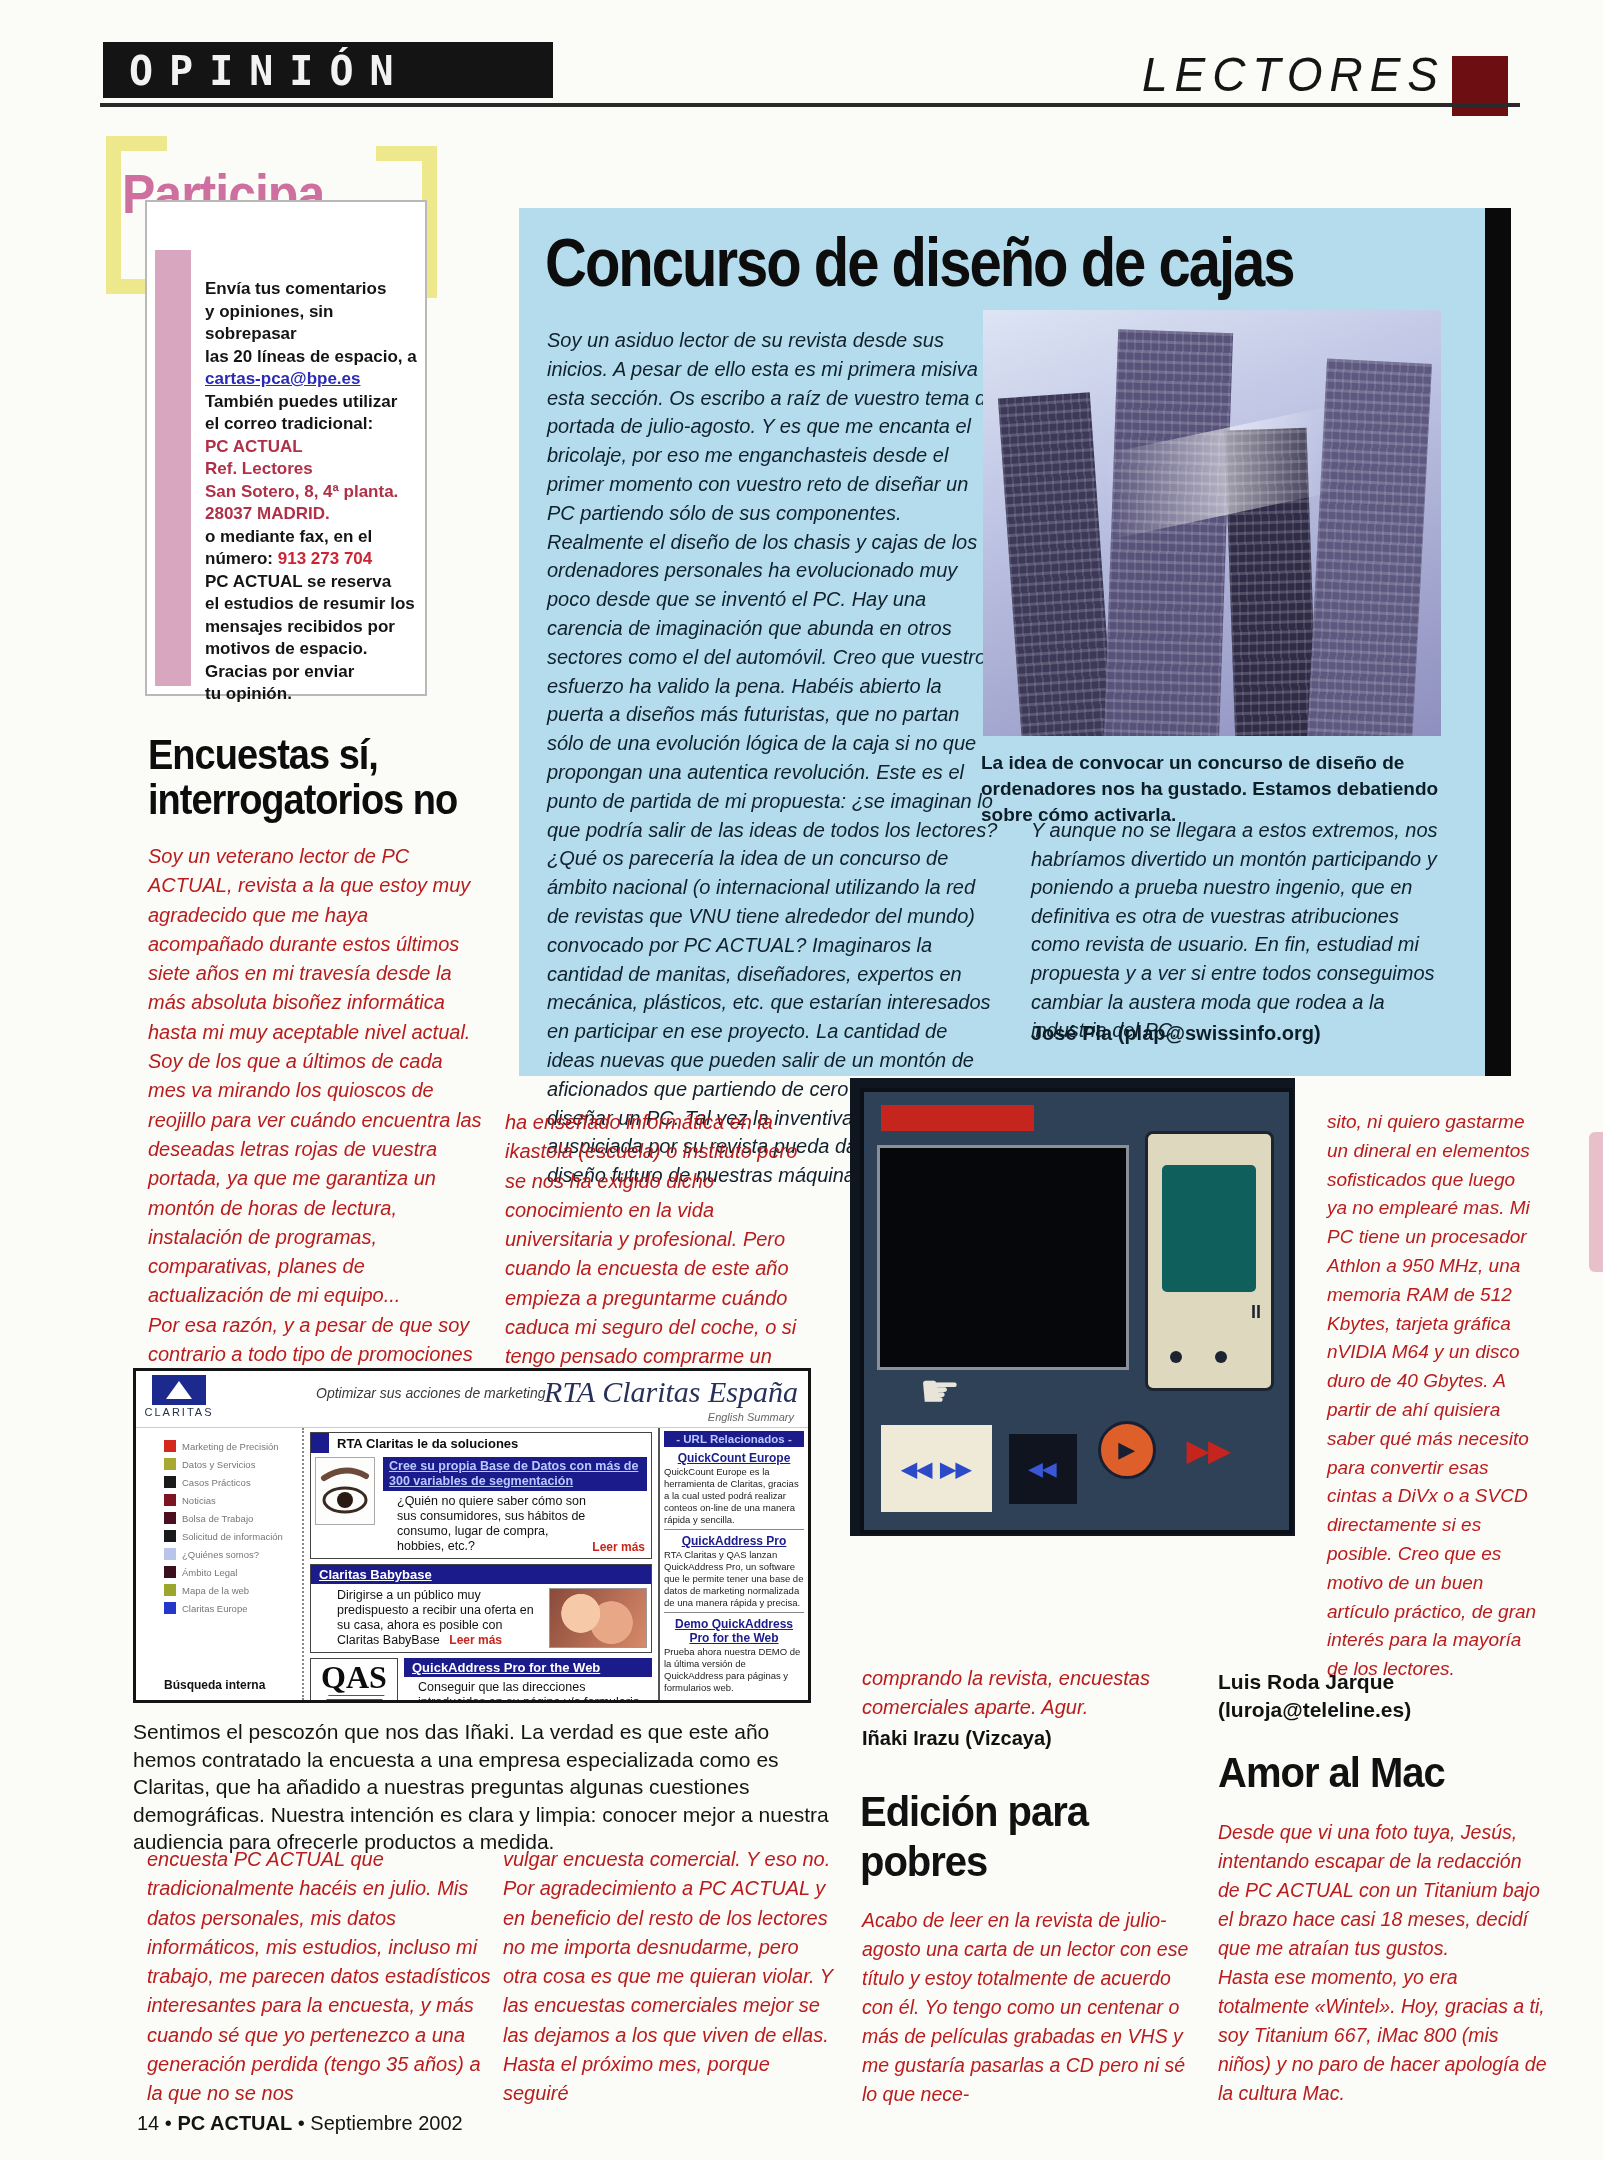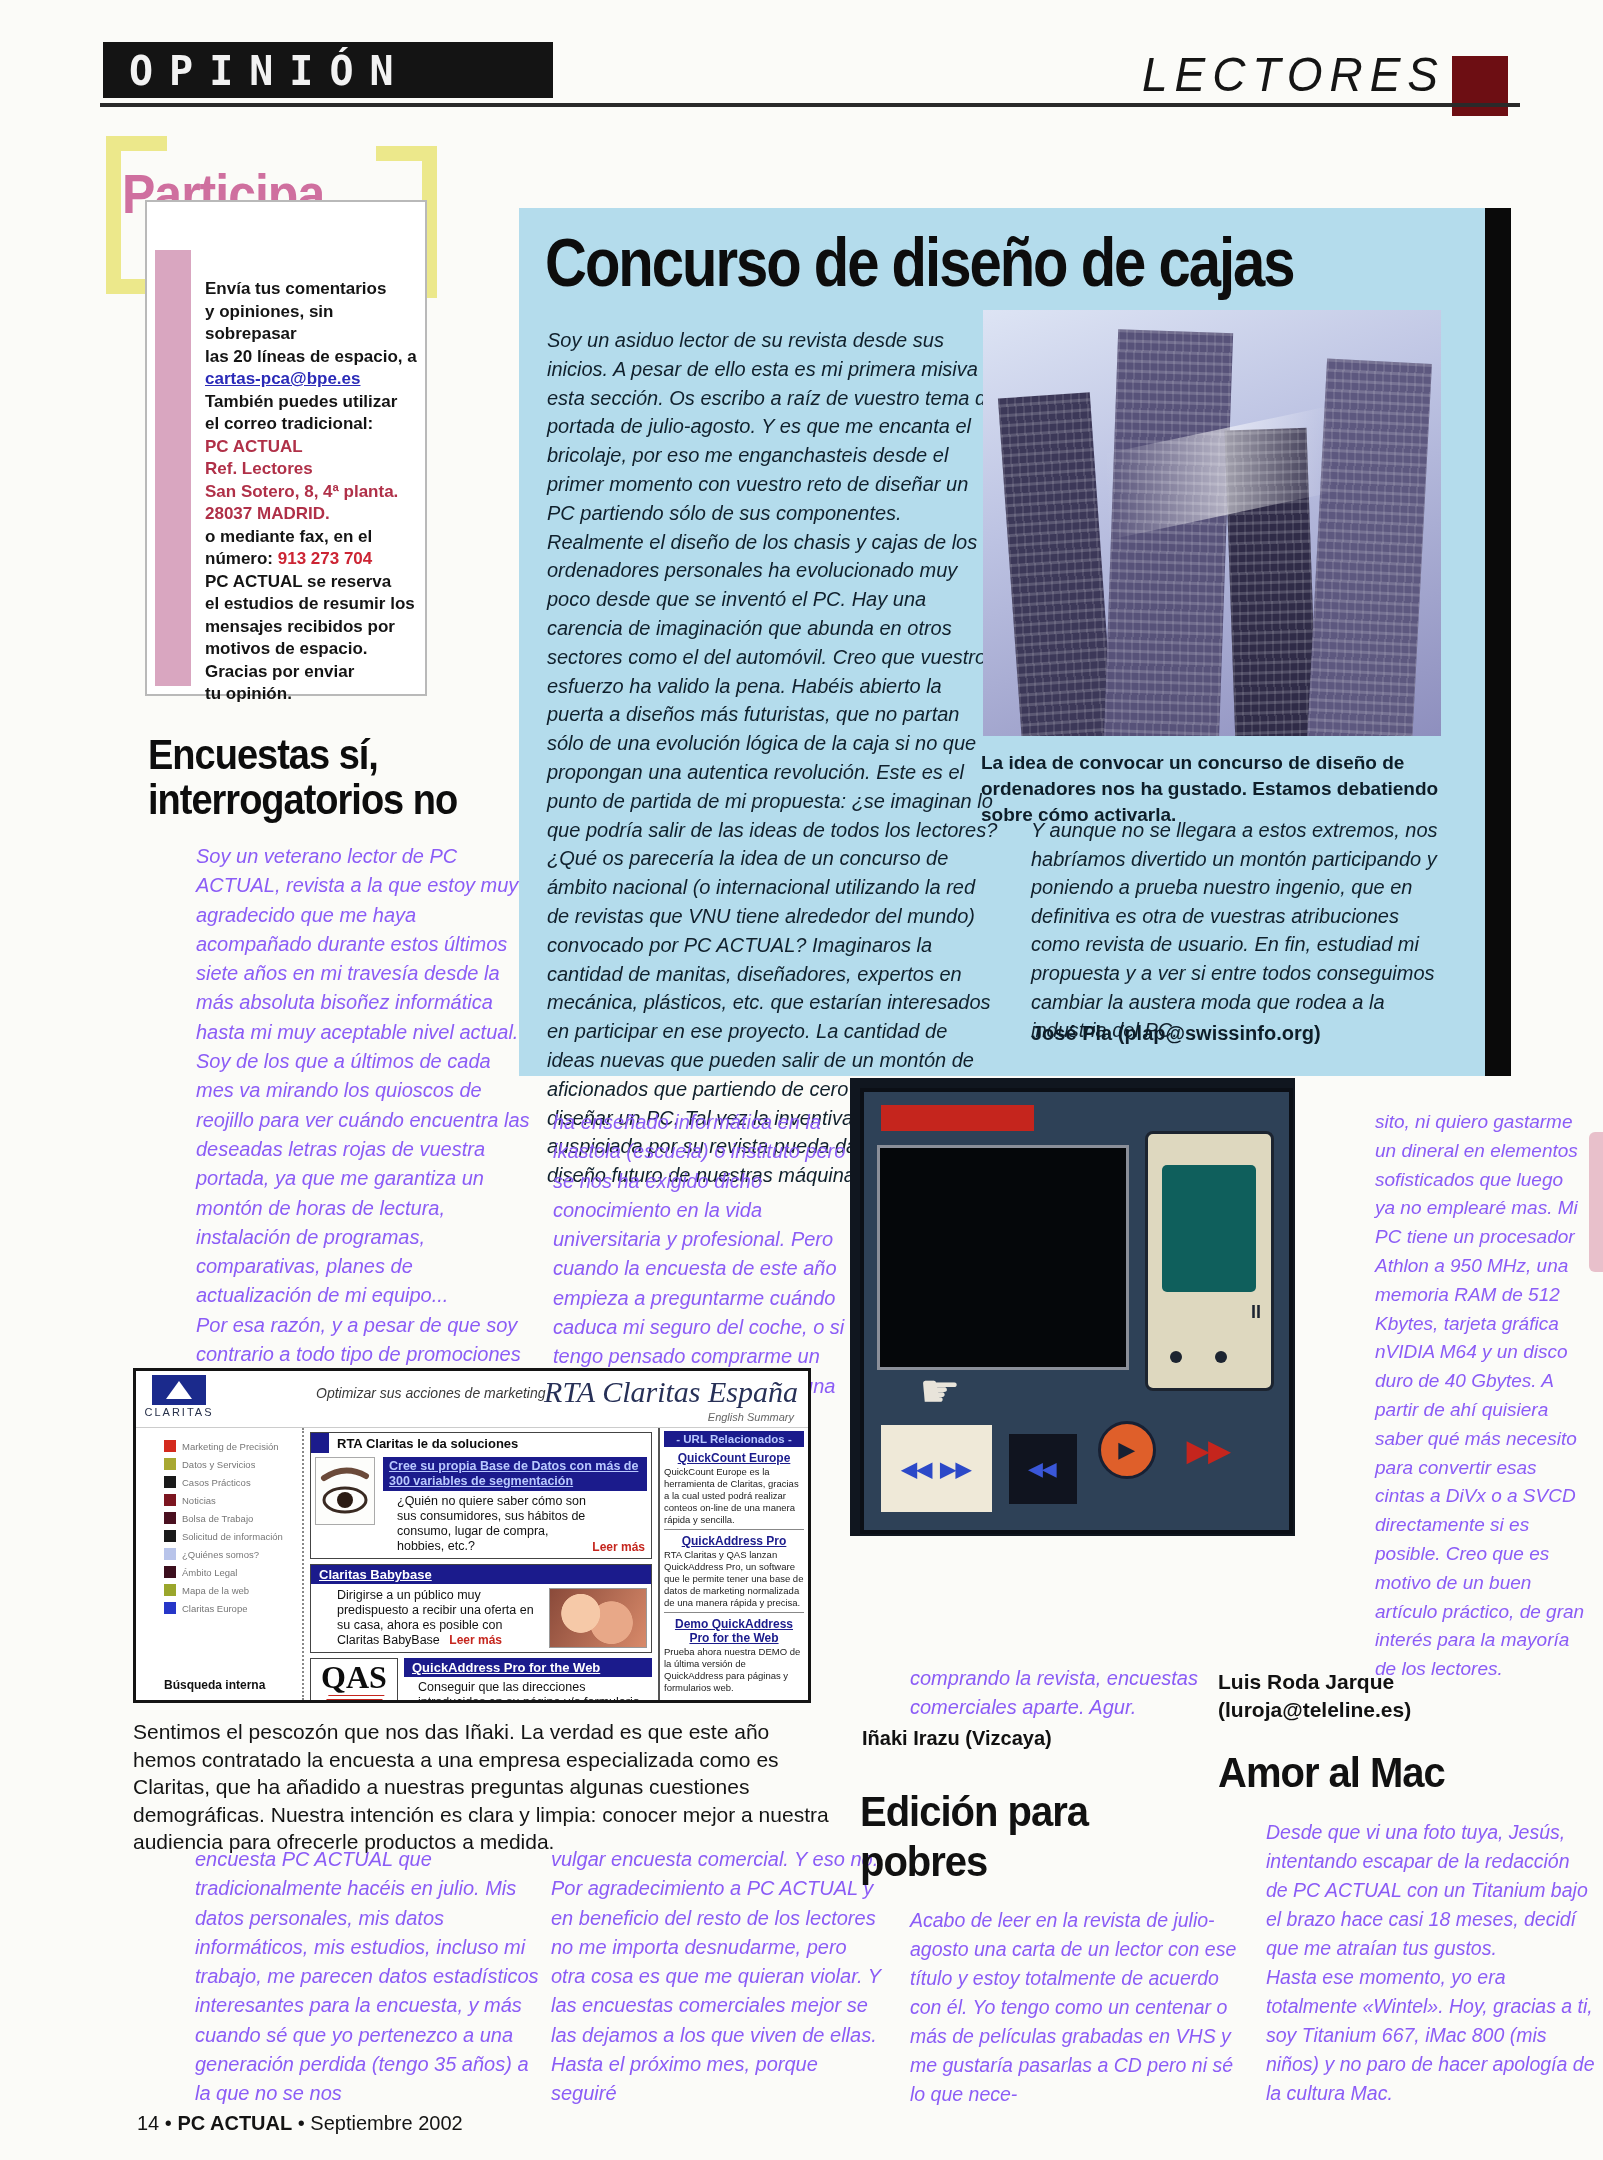--- a/index.html
+++ b/index.html
@@ -48,21 +48,21 @@
   .tw4{left:73%;top:12%;width:23%;height:90%;background-color:#5d587f;transform:rotate(3deg);}
   .streak{position:absolute;left:-12%;top:28%;width:130%;height:20%;
     background:linear-gradient(100deg,transparent 30%,rgba(255,255,255,.55) 50%,transparent 68%);transform:rotate(-12deg);}
   .conc-cap{position:absolute;left:462px;top:542px;width:470px;font-size:19px;line-height:26px;font-weight:bold;color:#0d1d28;}
   .conc-reply{position:absolute;left:512px;top:608px;width:412px;font-style:italic;font-size:20px;line-height:28.6px;color:#10202c;}
   .conc-sig{position:absolute;left:512px;top:814px;font-size:20px;font-weight:bold;color:#0d1d28;}
 
   
   .enc-title{left:148px;top:733px;font-size:38px;line-height:41px;font-weight:bold;letter-spacing:-1px;
     transform:scaleY(1.1);transform-origin:top;color:#0d0d0d;}
-  .letter{font-style:italic;font-size:20px;line-height:29.3px;color:#8b5cf6;margin-left:48px;}
+  .letter{font-style:italic;font-size:20px;line-height:29.3px;color:#b91c1c;}
   .enc-col1{left:148px;top:842px;width:335px;}
   .enc-col2{left:505px;top:1108px;width:318px;}
   .enc-cap{left:133px;top:1718px;width:700px;font-size:21px;line-height:27.5px;color:#141414;}
   .enc-col1b{left:147px;top:1845px;width:345px;}
   .enc-col2b{left:503px;top:1845px;width:332px;}
   .mid-close{left:862px;top:1664px;width:310px;}
   .mid-sig{left:862px;top:1727px;font-size:20px;font-weight:bold;font-style:normal;}
 
   
   .art{left:850px;top:1078px;width:445px;height:458px;background:#10161f;padding:10px;box-sizing:border-box;}

